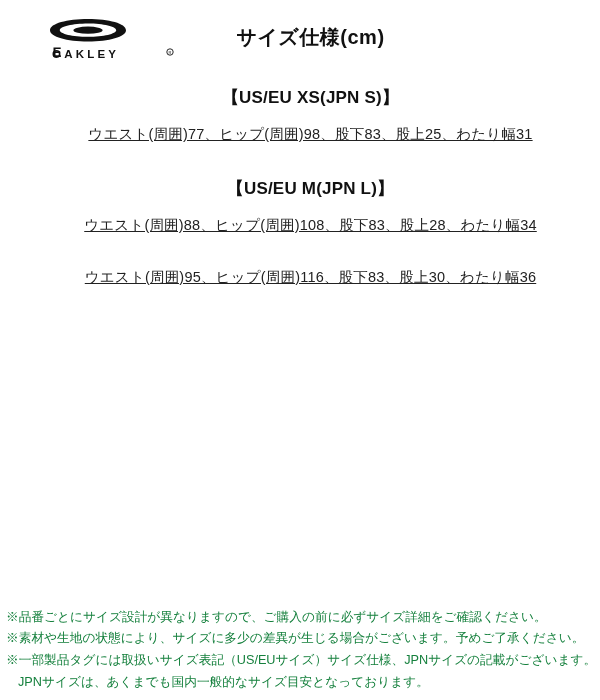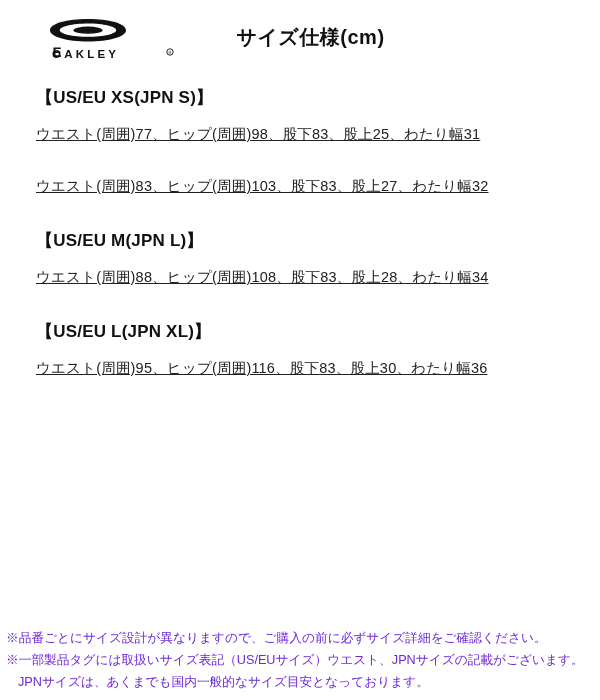--- a/index.html
+++ b/index.html
@@ -47,21 +47,21 @@
     font-weight: bold;
     letter-spacing: 0.5px;
     color: #111111;
   }
 
   
   .sizes {
     margin-top: 6px;
   }
   .size-block {
-    text-align: left;
+    text-align: center;
     margin-bottom: 33px;
   }
   .size-heading {
     font-size: 17px;
     font-weight: bold;
     color: #111111;
     letter-spacing: 0.2px;
     margin-bottom: 16px;
   }
   .size-detail {
@@ -72,21 +72,21 @@
   }
 
   
   .notes {
     position: absolute;
     left: 6px;
     right: 6px;
     bottom: 6px;
     font-size: 12.7px;
     line-height: 1.72;
-    color: #6d28d9;
+    color: #15803d;
   }
   .note-line {
     white-space: nowrap;
   }
   .note-indent {
     padding-left: 12px;
   }
 </style>
 </head>
 <body>
@@ -113,35 +113,34 @@
   </div>
 
   <div class="sizes">
 
     <div class="size-block">
       <div class="size-heading">【US/EU XS(JPN S)】</div>
       <div class="size-detail">ウエスト(周囲)77、ヒップ(周囲)98、股下83、股上25、わたり幅31</div>
     </div>
 
     <div class="size-block">
-      <div class="size-detail">ウエスト(周囲)83、ヒップ(周囲)103、股下83、股上27、わたり幅32</div>
     </div>
 
     <div class="size-block">
       <div class="size-heading">【US/EU M(JPN L)】</div>
       <div class="size-detail">ウエスト(周囲)88、ヒップ(周囲)108、股下83、股上28、わたり幅34</div>
     </div>
 
     <div class="size-block">
-      <div class="size-heading">【US/EU L(JPN XL)】</div>
       <div class="size-detail">ウエスト(周囲)95、ヒップ(周囲)116、股下83、股上30、わたり幅36</div>
     </div>
 
 
   </div>
 
   <div class="notes">
     <div class="note-line">※品番ごとにサイズ設計が異なりますので、ご購入の前に必ずサイズ詳細をご確認ください。</div>
-    <div class="note-line">※一部製品タグには取扱いサイズ表記（US/EUサイズ）ウエスト、JPNサイズの記載がございます。</div>
+    <div class="note-line">※素材や生地の状態により、サイズに多少の差異が生じる場合がございます。予めご了承ください。</div>
+    <div class="note-line">※一部製品タグには取扱いサイズ表記（US/EUサイズ）サイズ仕様、JPNサイズの記載がございます。</div>
     <div class="note-line note-indent">JPNサイズは、あくまでも国内一般的なサイズ目安となっております。</div>
   </div>
 
 </div>
 
 </body></html>

